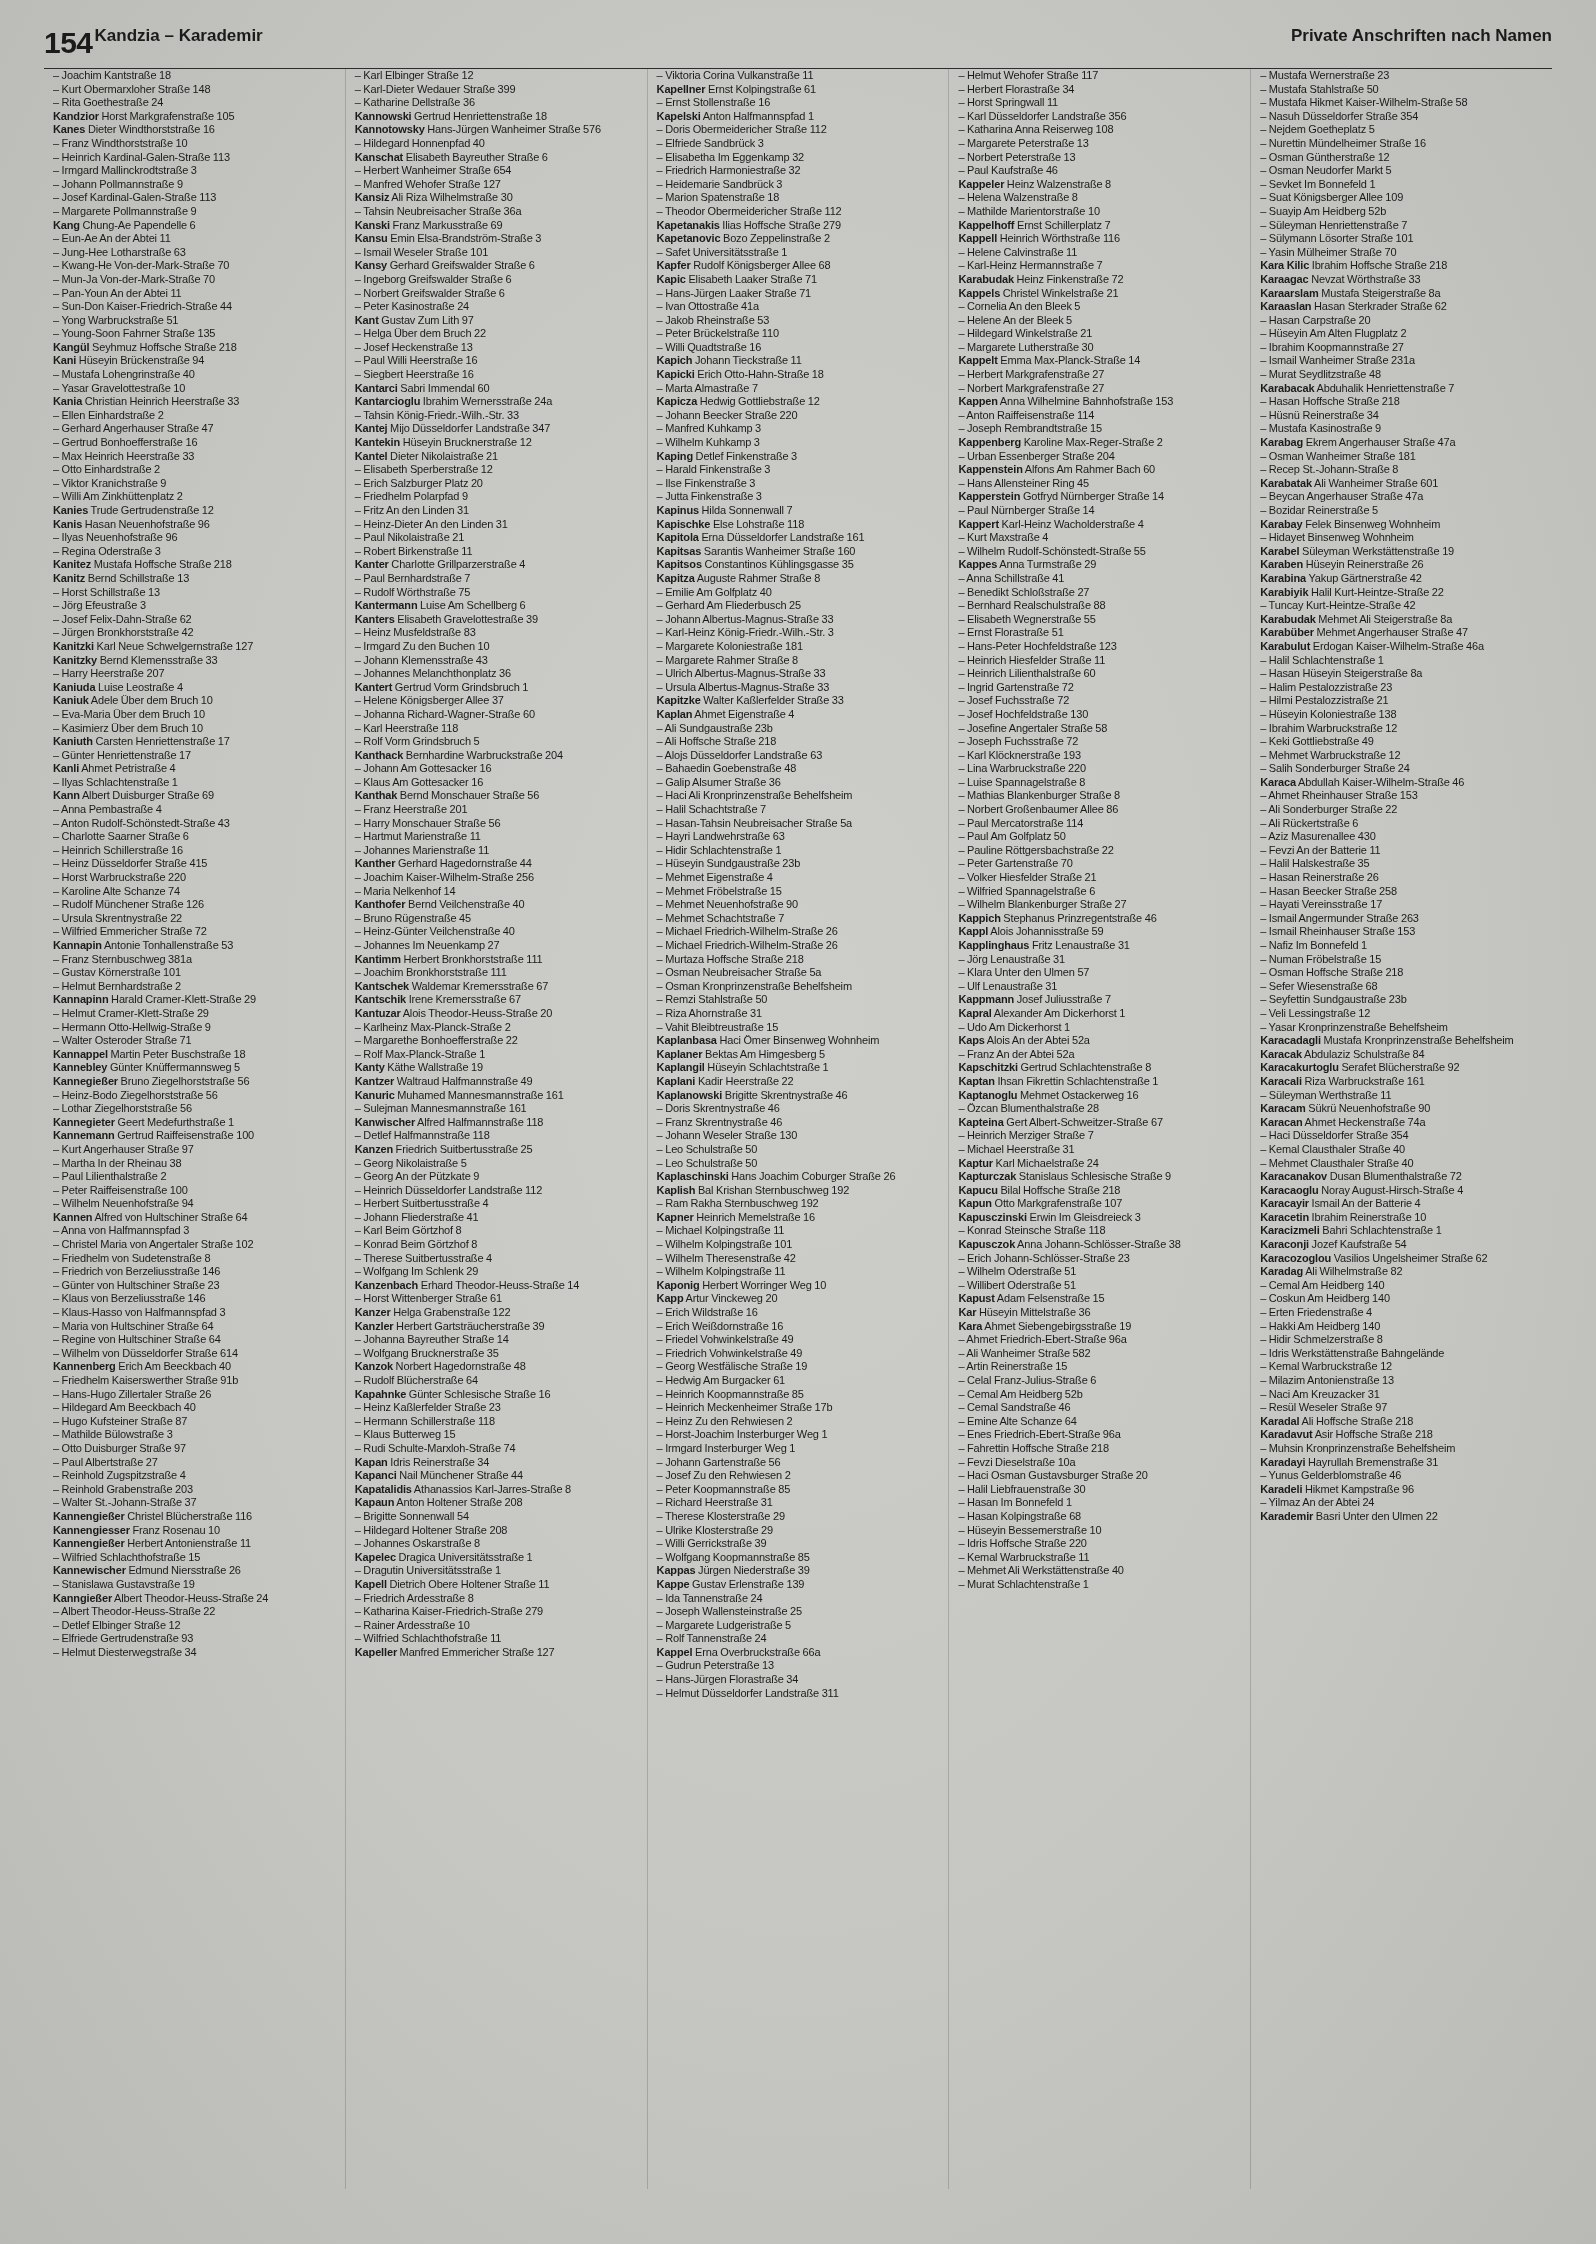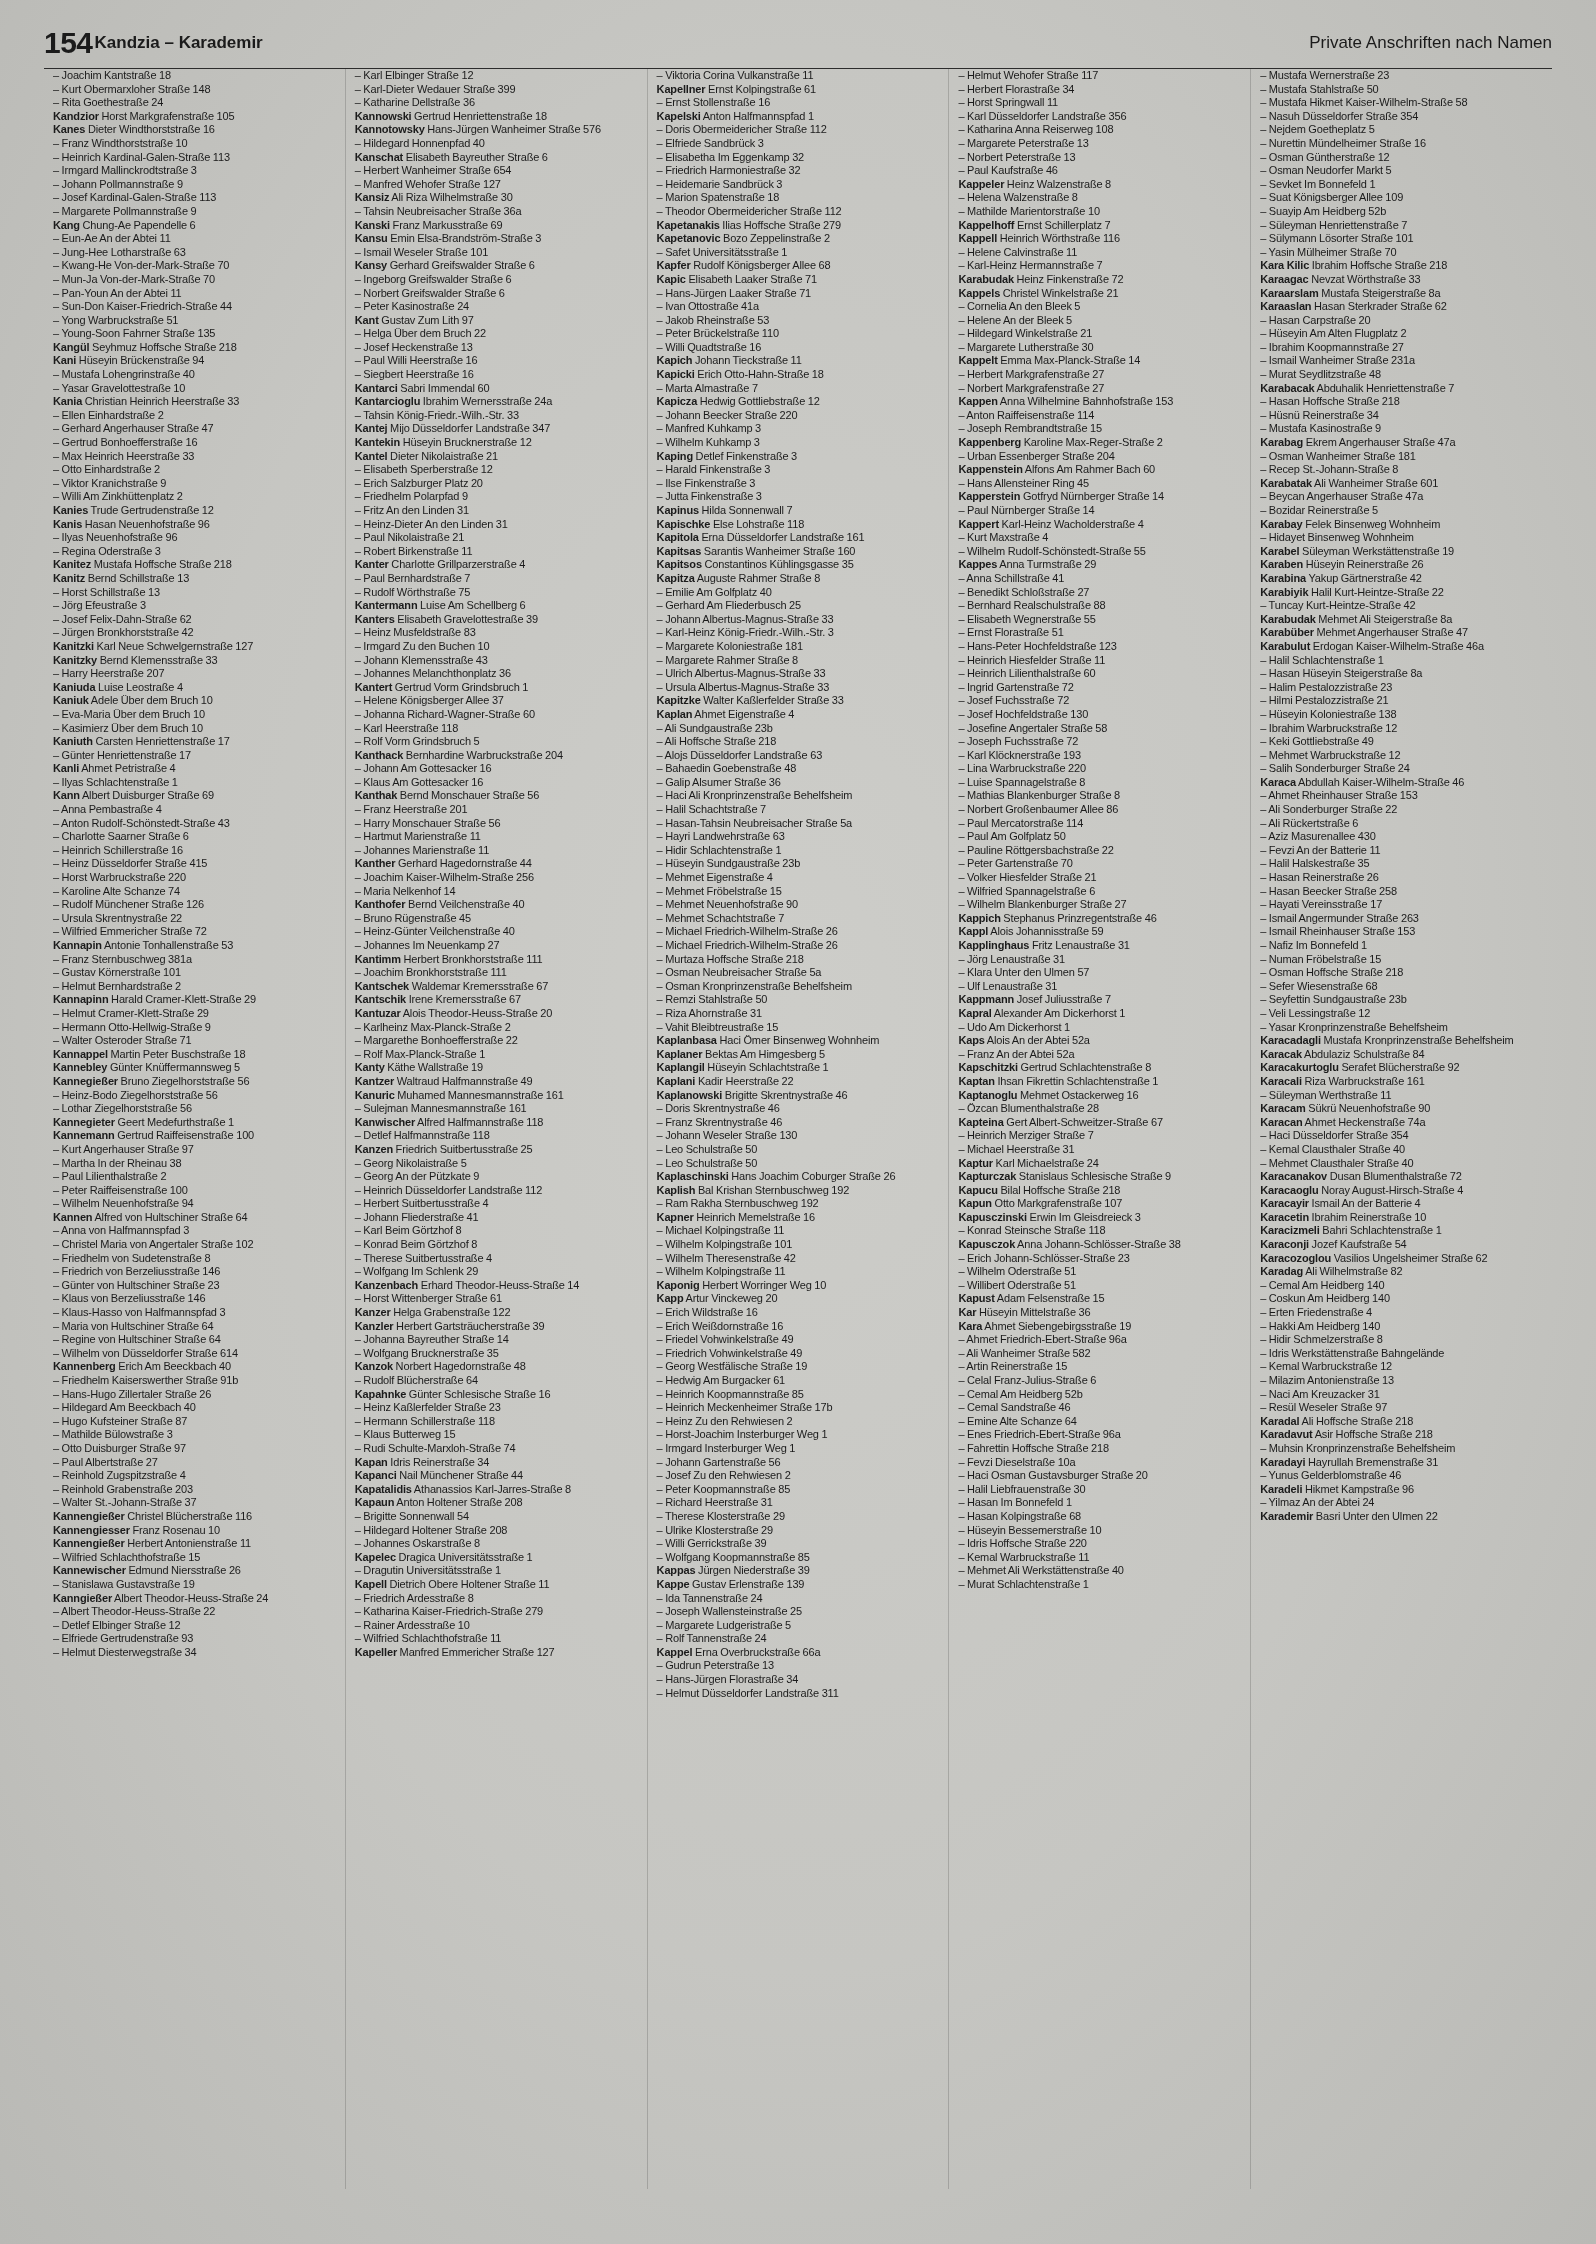--- a/index.html
+++ b/index.html
@@ -3,24 +3,24 @@
 <meta charset="utf-8">
 <style>
   html,body{margin:0;padding:0;}
   body{
     width:1596px;height:2244px;overflow:hidden;
     background:radial-gradient(ellipse at 50% 45%, #cdcdc9 0%, #c6c6c2 55%, #b9b9b5 100%);
     font-family:"Liberation Sans","DejaVu Sans",sans-serif;
     color:#1b1b1b;
   }
   .page{padding:26px 44px 18px 44px;}
-  .hdr{display:flex;align-items:center;}
+  .hdr{display:flex;align-items:flex-start;}
   .pagenum{font-size:30px;font-weight:bold;letter-spacing:-0.5px;}
   .range{font-size:17px;font-weight:bold;margin-left:2px;}
-  .hdr-right{margin-left:auto;font-size:17px;font-weight:normal;}
+  .hdr-right{margin-left:auto;font-size:17px;font-weight:bold;}
   .rule{border-top:1.5px solid #2c2c2c;margin-top:8px;}
   .cols{display:flex;height:2120px;overflow:hidden;justify-content:center;}
   .col{flex:1 1 0;min-width:0;padding:0 9px;overflow:hidden;}
   .col + .col{border-left:1px solid rgba(0,0,0,0.16);}
   .e{
     font-size:11px;line-height:13.6px;letter-spacing:-0.15px;
     padding-left:13px;text-indent:-13px;
     white-space:normal;word-spacing:-0.3px;
   }
   .e b{font-weight:bold;}

